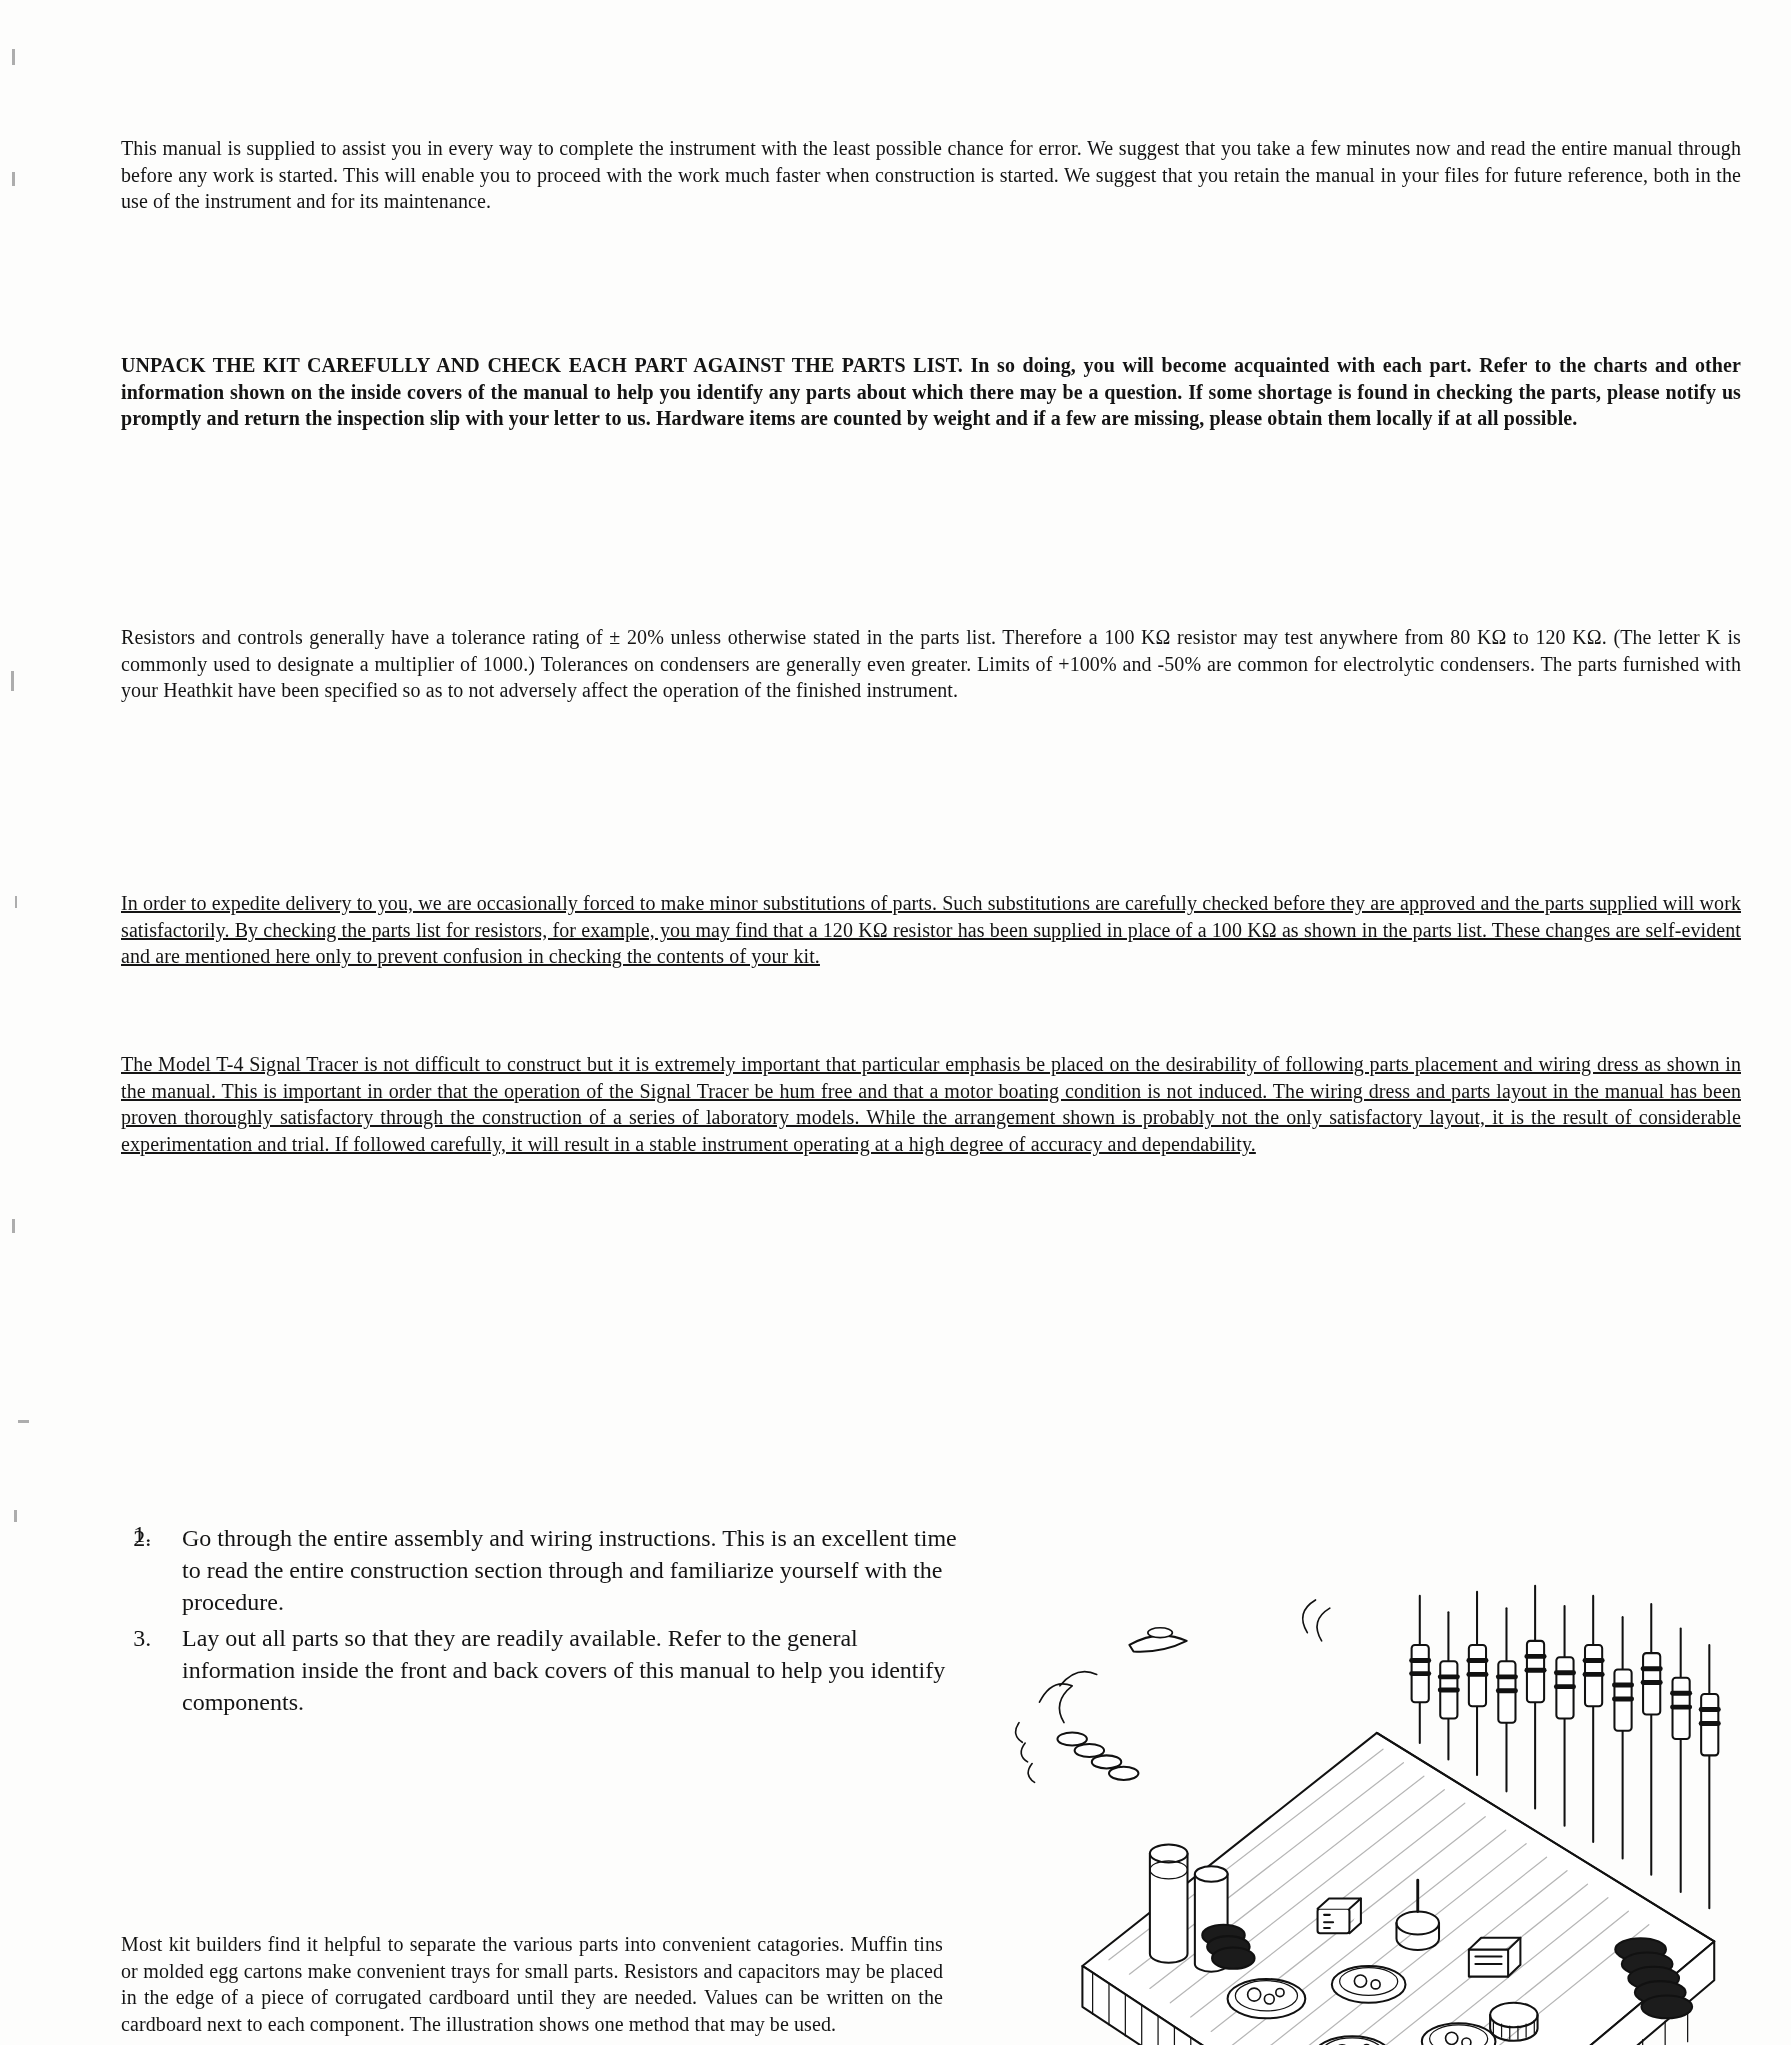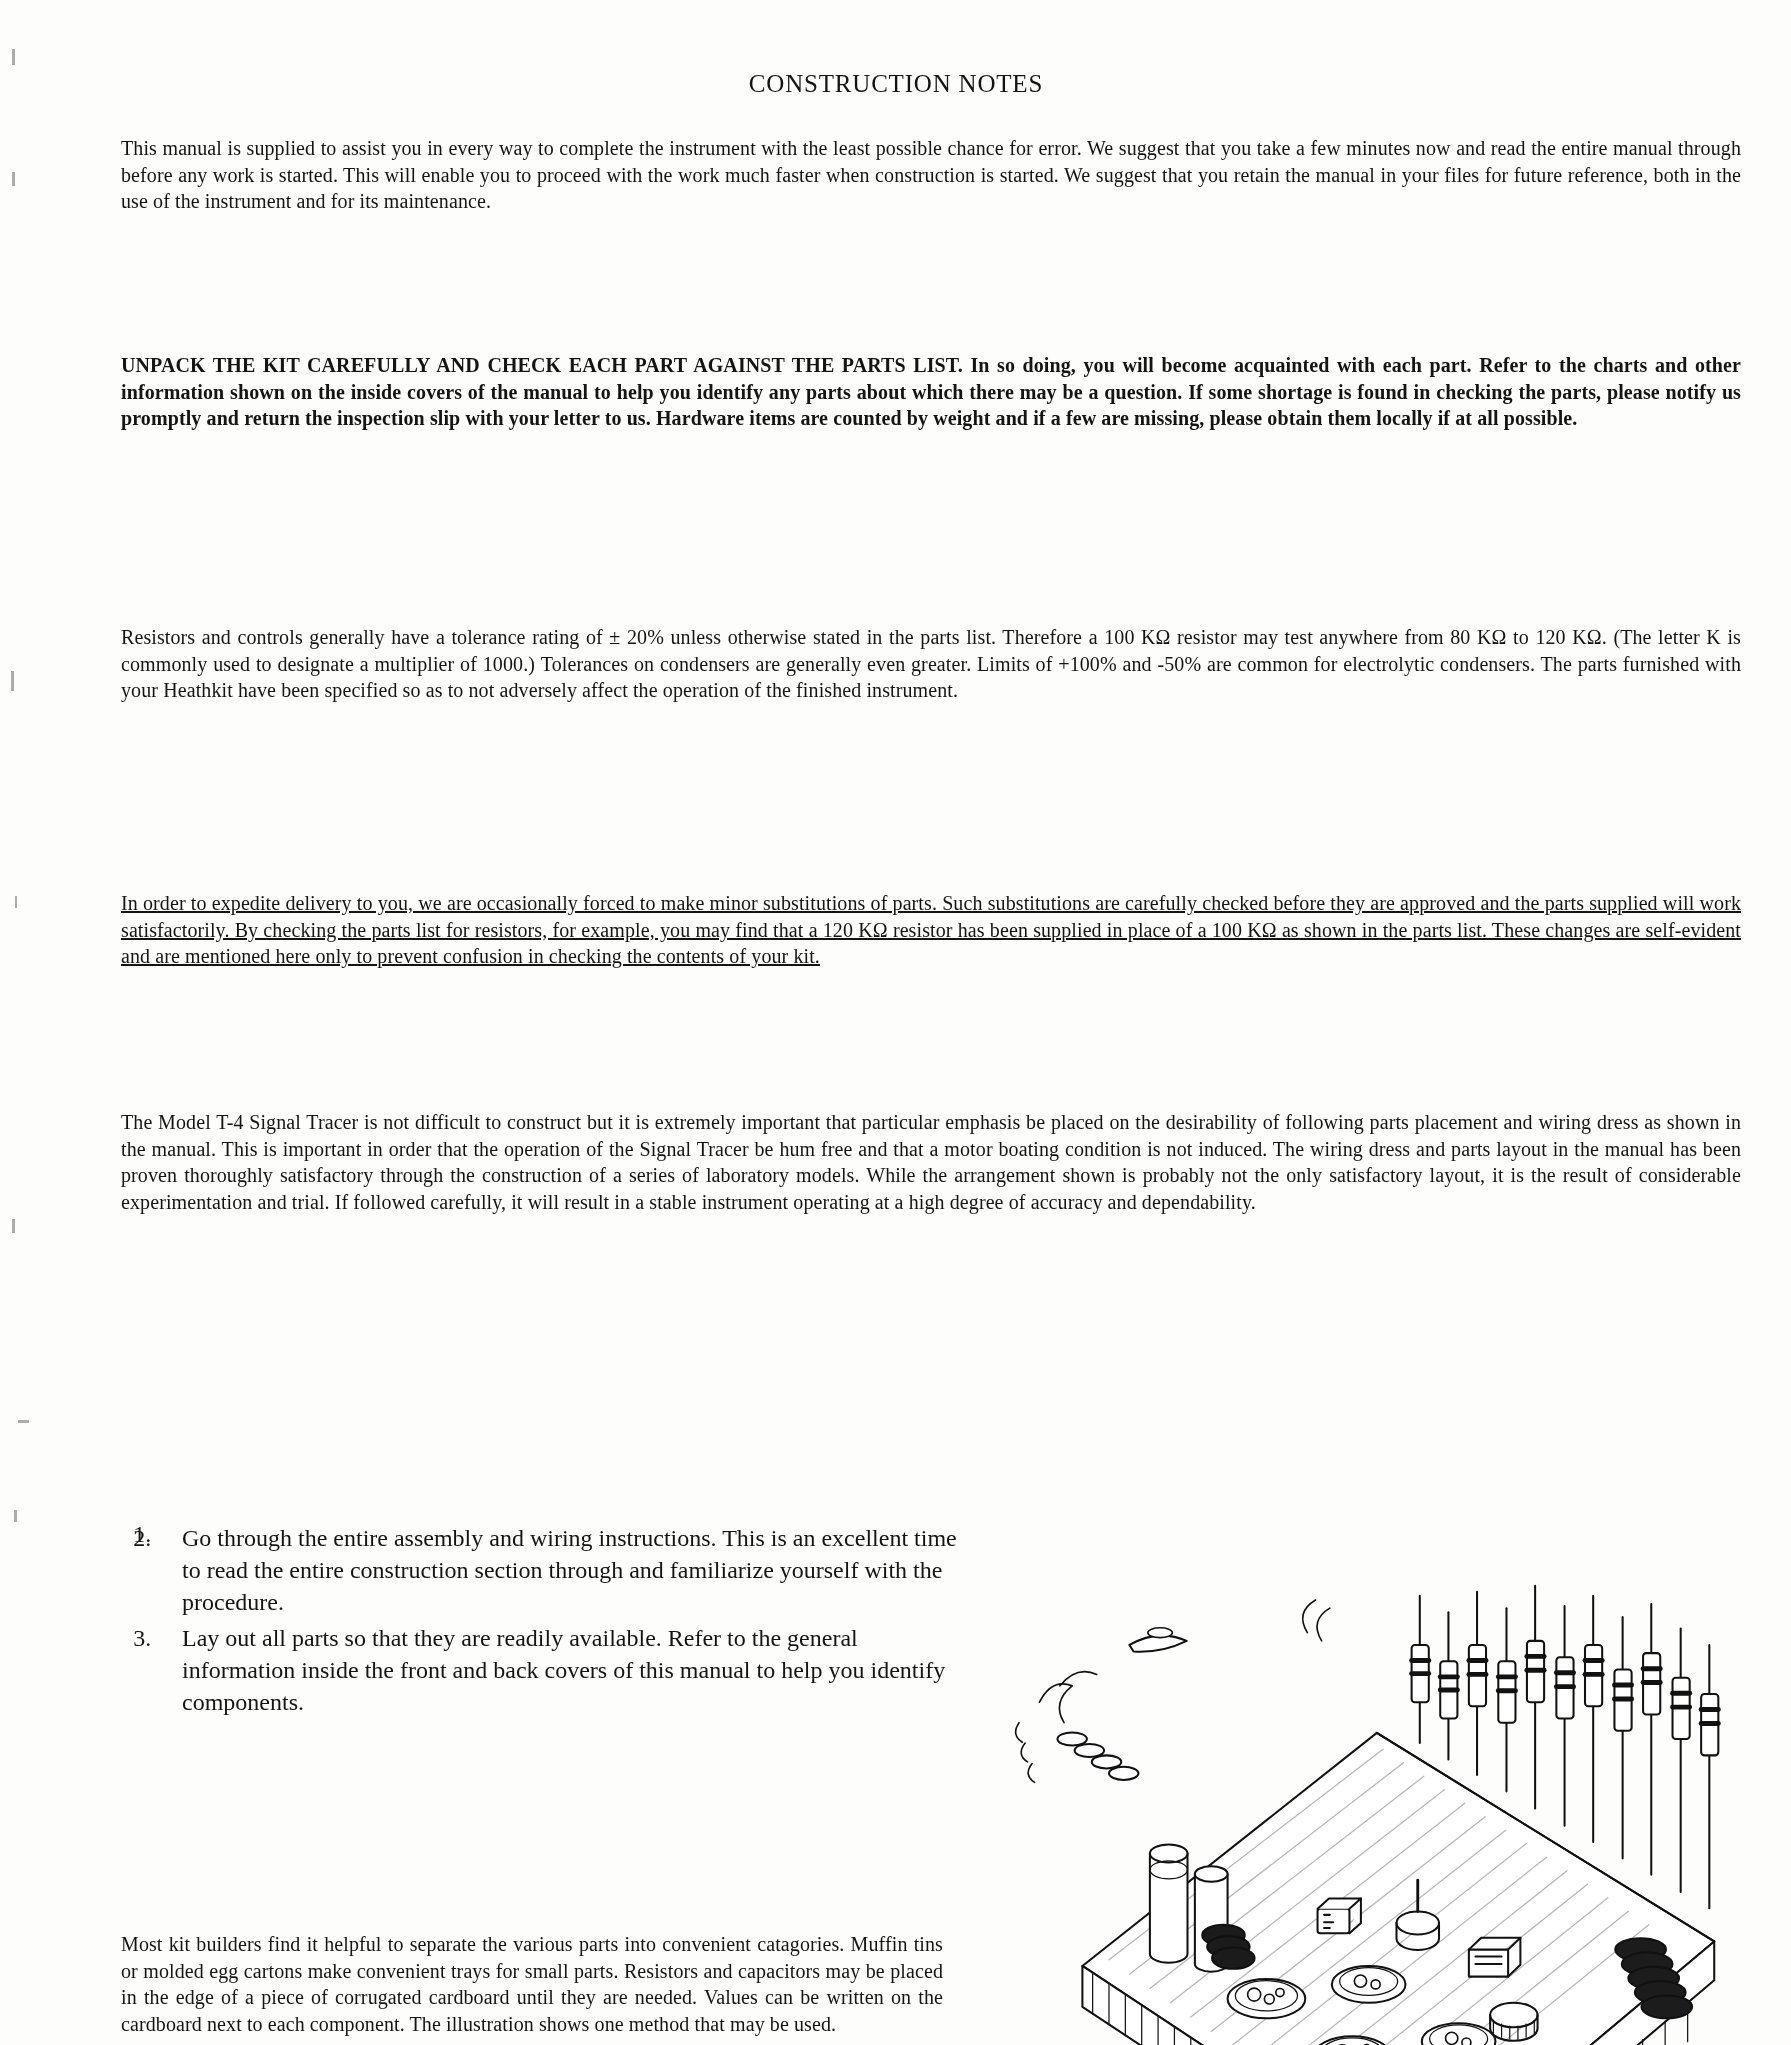--- a/index.html
+++ b/index.html
@@ -103,39 +103,38 @@
 <div class="page">
 
   <div class="speck" style="left:12.3px; top:49px; width:2.5px; height:16.4px;"></div>
   <div class="speck" style="left:12.3px; top:172px; width:2.5px; height:14px;"></div>
   <div class="speck" style="left:10.6px; top:671px; width:3.3px; height:19.6px;"></div>
   <div class="speck" style="left:14.7px; top:896px; width:2.5px; height:12.3px;"></div>
   <div class="speck" style="left:12.3px; top:1219px; width:2.5px; height:14px;"></div>
   <div class="speck" style="left:18px; top:1420px; width:10.6px; height:2.9px;"></div>
   <div class="speck" style="left:14px; top:1510px; width:2.5px; height:12.3px;"></div>
 
-  <div class="title">CONSTRUCTION NOTES</div>
 
   <div class="col blk" style="top:135px;">
     <p class="body">This manual is supplied to assist you in every way to complete the instrument with the least possible chance for error.   We suggest that you take a few minutes now and read the entire manual through before any work is started.   This will enable you to proceed with the work much faster when construction is started.   We suggest that you retain the manual in your files for future reference, both in the use of the instrument and for its maintenance.</p>
   </div>
 
   <div class="col blk" style="top:352px;font-weight:bold;">
     <p class="body">UNPACK THE KIT CAREFULLY AND CHECK EACH PART AGAINST THE PARTS LIST.  In so doing, you will become acquainted with each part.   Refer to the charts and other information shown on the inside covers of the manual to help you identify any parts about which there may be a question.   If some shortage is found in checking the parts, please notify us promptly and return the inspection slip with your letter to us.   Hardware items are counted by weight and if a few are missing, please obtain them locally if at all possible.</p>
   </div>
 
   <div class="col blk" style="top:624px;">
     <p class="body">Resistors and controls generally have a tolerance rating of ± 20% unless otherwise stated in the parts list.   Therefore a 100 KΩ resistor may test anywhere from 80 KΩ to 120 KΩ.  (The letter K is commonly used to designate a multiplier of 1000.)  Tolerances on condensers are generally even greater.   Limits of +100% and -50% are common for electrolytic condensers.   The parts furnished with your Heathkit have been specified so as to not adversely affect the operation of the finished instrument.</p>
   </div>
 
   <div class="col blk" style="top:890px;text-decoration:underline;">
     <p class="body">In order to expedite delivery to you, we are occasionally forced to make minor substitutions of parts.   Such substitutions are carefully checked before they are approved and the parts supplied will work satisfactorily.   By checking the parts list for resistors, for example, you may find that a 120 KΩ resistor has been supplied in place of a 100 KΩ as shown in the parts list.  These changes are self-evident and are mentioned here only to prevent confusion in checking the contents of your kit.</p>
   </div>
 
-  <div class="col blk" style="top:1109px;">
+  <div class="col blk" style="top:1051px;text-decoration:underline;">
     <p class="body">The Model T-4 Signal Tracer is not difficult to construct but it is extremely important that particular emphasis be placed on the desirability of following parts placement and wiring dress as shown in the manual.  This is important in order that the operation of the Signal Tracer be hum free and that a motor boating condition is not induced.  The wiring dress and parts layout in the manual has been proven thoroughly satisfactory through the construction of a series of laboratory models.   While the arrangement shown is probably not the only satisfactory layout, it is the result of considerable experimentation and trial.  If followed carefully, it will result in a stable instrument operating at a high degree of accuracy and dependability.</p>
   </div>
 
 
   <ol class="steps" style="top:1518px;">
     <li>
       <span class="num">1.</span>
     </li>
     <li>
       <span class="num">2.</span>

